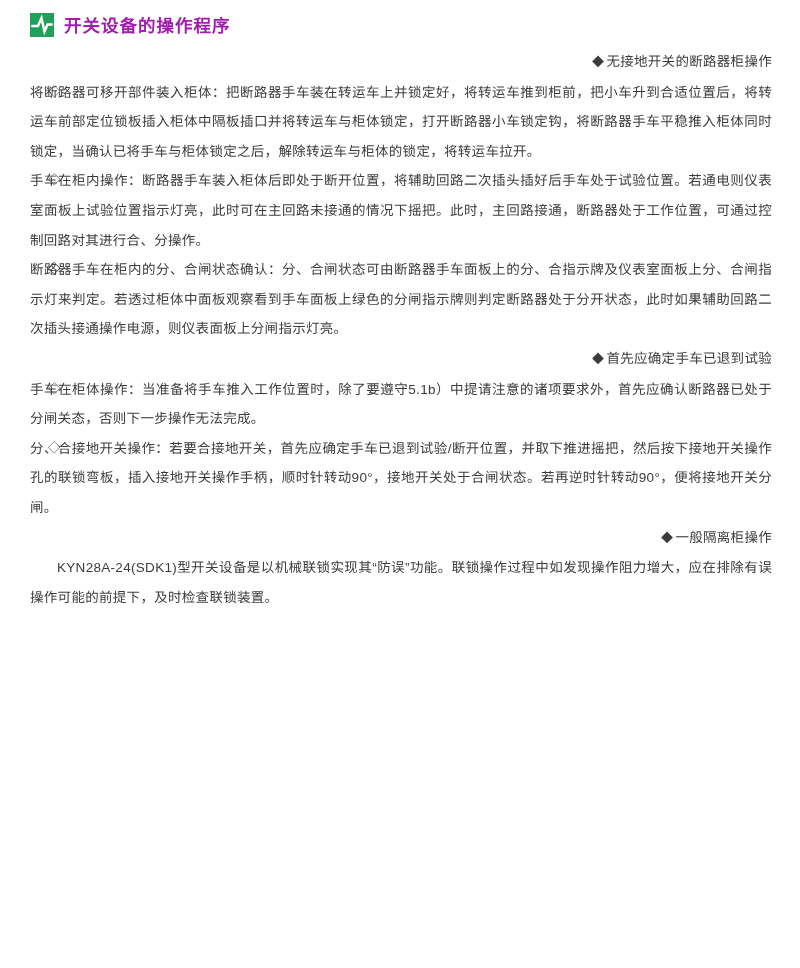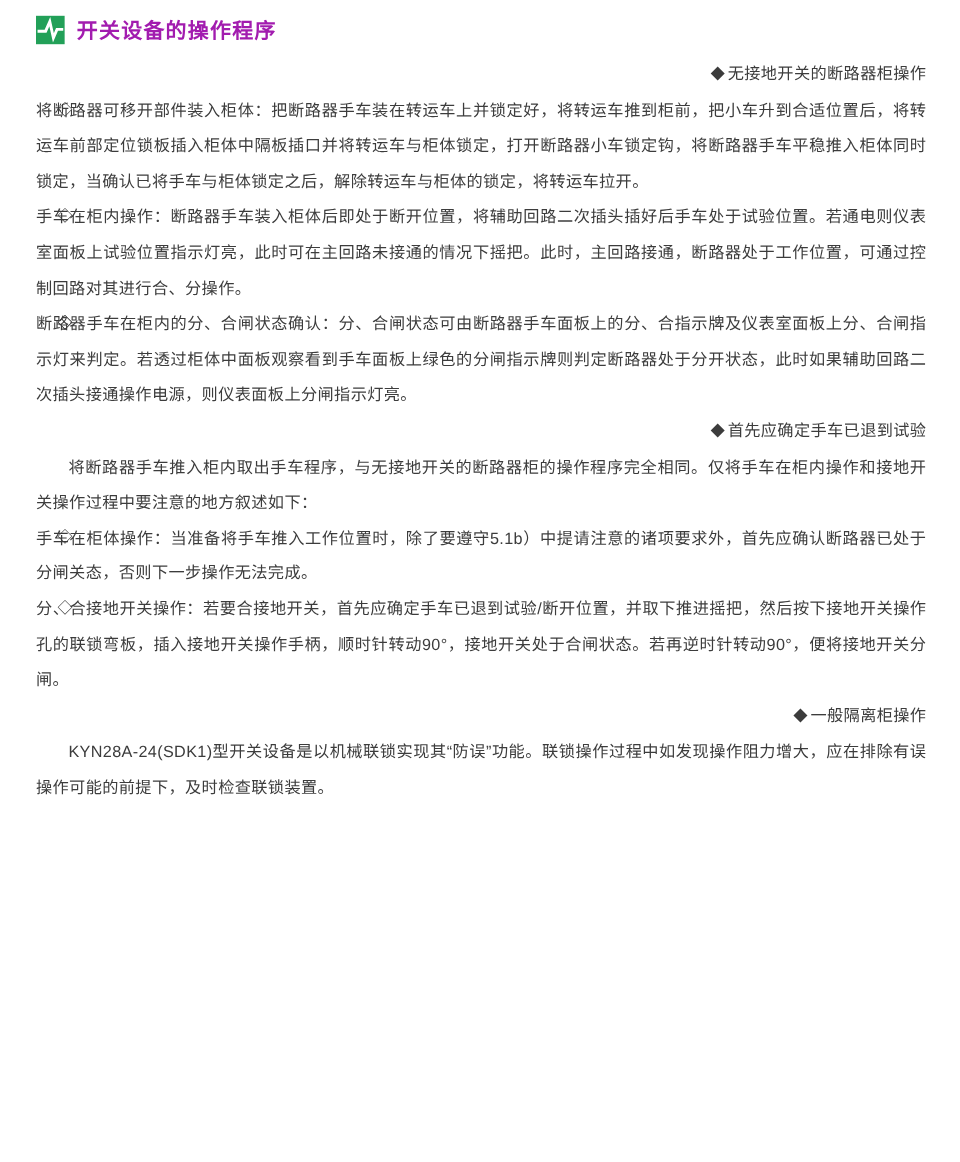--- a/index.html
+++ b/index.html
@@ -95,21 +95,20 @@
 
     <div class="item"><span class="imark">◇</span><span>手车在柜内操作：断路器手车装入柜体后即处于断开位置，将辅助回路二次插头插好后手车处于试验位置。若通电则仪表室面板上试验位置指示灯亮，此时可在主回路未接通的情况下摇把。此时，主回路接通，断路器处于工作位置，可通过控制回路对其进行合、分操作。</span></div>
 
 
     <div class="item"><span class="imark">◇</span></div>
 
     <div class="item"><span class="imark">◇</span><span>断路器手车在柜内的分、合闸状态确认：分、合闸状态可由断路器手车面板上的分、合指示牌及仪表室面板上分、合闸指示灯来判定。若透过柜体中面板观察看到手车面板上绿色的分闸指示牌则判定断路器处于分开状态，此时如果辅助回路二次插头接通操作电源，则仪表面板上分闸指示灯亮。</span></div>
 
     <div class="heading"><span class="hmark">◆</span><span>首先应确定手车已退到试验</span></div>
 
-    <p class="para">将断路器手车推入柜内取出手车程序，与无接地开关的断路器柜的操作程序完全相同。仅将手车在柜内操作和接地开关操作过程中要注意的地方叙述如下：</p>
 
     <div class="item"><span class="imark">◇</span><span>手车在柜体操作：当准备将手车推入工作位置时，除了要遵守5.1b）中提请注意的诸项要求外，首先应确认断路器已处于分闸关态，否则下一步操作无法完成。</span></div>
 
     <div class="item"><span class="imark">◇</span><span>分、合接地开关操作：若要合接地开关，首先应确定手车已退到试验/断开位置，并取下推进摇把，然后按下接地开关操作孔的联锁弯板，插入接地开关操作手柄，顺时针转动90°，接地开关处于合闸状态。若再逆时针转动90°，便将接地开关分闸。</span></div>
 
     <div class="heading"><span class="hmark">◆</span><span>一般隔离柜操作</span></div>
 
 
     <p class="para">KYN28A-24(SDK1)型开关设备是以机械联锁实现其“防误”功能。联锁操作过程中如发现操作阻力增大，应在排除有误操作可能的前提下，及时检查联锁装置。</p>
 

